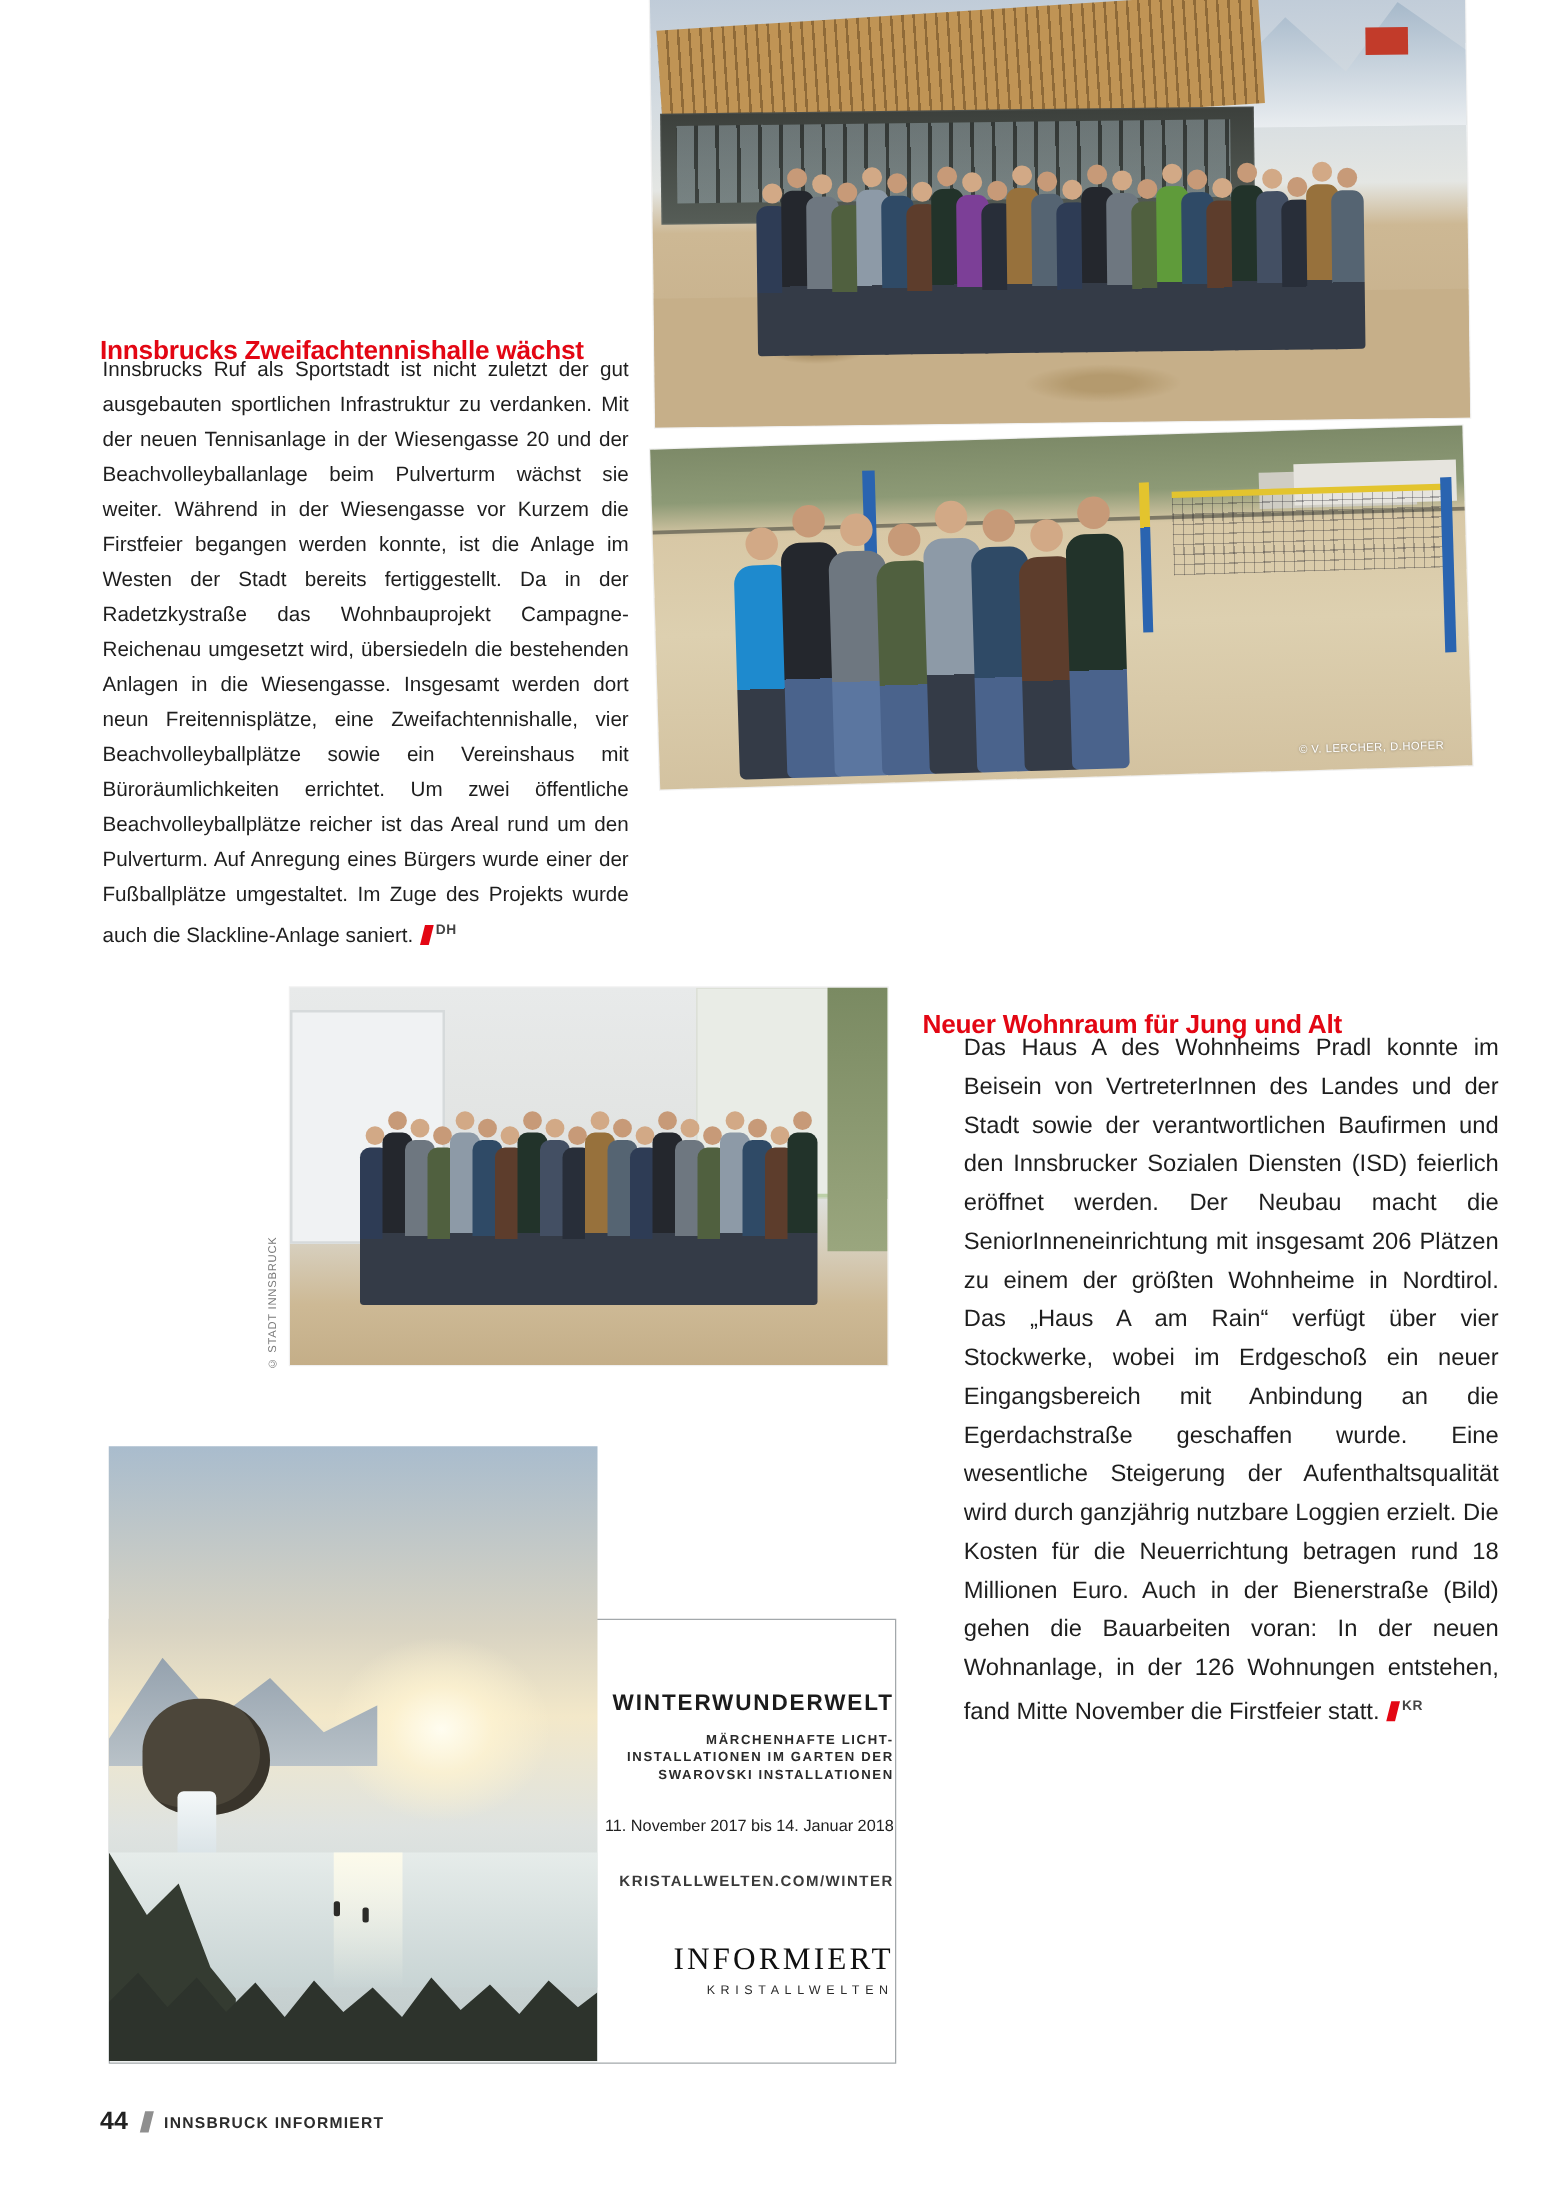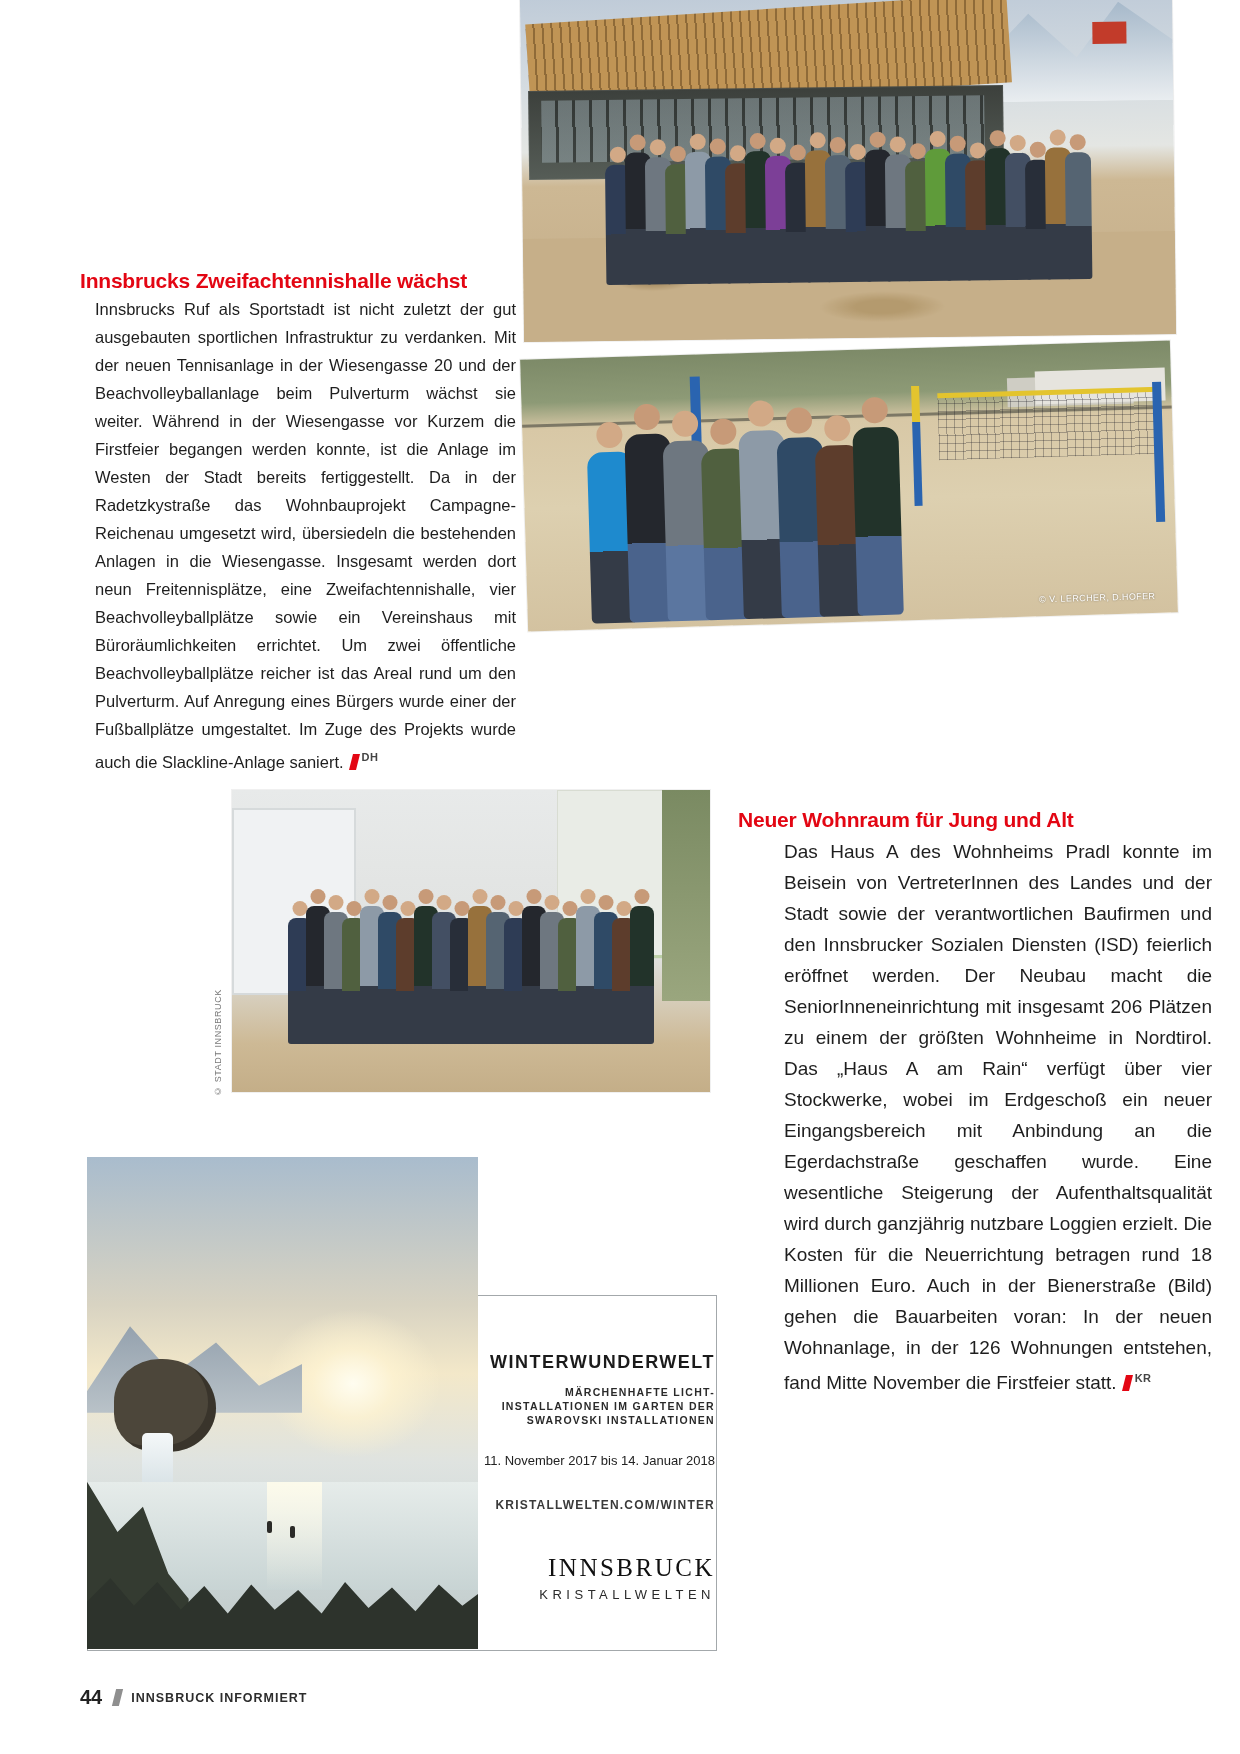--- a/index.html
+++ b/index.html
@@ -4,21 +4,21 @@
 <style>
   html,body{margin:0;padding:0;background:#ffffff;}
   #page{position:relative;width:1240px;height:1754px;background:#fff;overflow:hidden;
         font-family:"Liberation Sans",sans-serif;color:#1e1e1e;}
   .abs{position:absolute;}
 
   
   #page-title{left:76px;top:102px;font-size:63px;font-weight:700;font-style:italic;
               color:#7d7d7d;letter-spacing:-2px;}
   .article-heading{font-size:21px;font-weight:700;color:#e30613;letter-spacing:-0.2px;}
-  .article-body{text-align:justify;hyphens:auto;-webkit-hyphens:auto;margin:15px;}
+  .article-body{text-align:justify;hyphens:auto;-webkit-hyphens:auto;margin:2px;}
   #article1-heading{left:80px;top:252px;width:421px;}
   #article1-body{left:80px;top:280px;width:421px;font-size:16.5px;line-height:28px;max-height:520px;overflow:hidden;}
   #article2-heading{left:738px;top:791px;width:428px;}
   #article2-body{left:769px;top:821px;width:428px;font-size:19px;line-height:31px;max-height:660px;overflow:hidden;}
   .end-mark{display:inline-block;width:7px;height:16px;background:#e30613;
             transform:skewX(-14deg);margin:0 4px -2px 7px;}
   .author-initials{font-size:11px;font-weight:700;color:#444;vertical-align:super;letter-spacing:0.5px;}
 
   
   .photo{position:absolute;overflow:hidden;box-shadow:0 0 0 1px rgba(0,0,0,0.06);}
@@ -120,21 +120,21 @@
           clip-path:polygon(0 40%,6% 10%,12% 45%,18% 15%,24% 50%,30% 20%,36% 55%,42% 18%,48% 50%,54% 25%,60% 55%,66% 15%,72% 48%,78% 22%,84% 52%,90% 18%,96% 45%,100% 30%,100% 100%,0 100%);}
   #ad-image .frost-left{left:0;bottom:0;width:26%;height:34%;background:#343b31;
           clip-path:polygon(0 0,30% 30%,55% 15%,80% 55%,100% 70%,100% 100%,0 100%);}
   #ad-text{left:479px;top:1296px;width:236px;height:352px;text-align:right;box-sizing:border-box;padding-top:56px;}
   #ad-title{font-size:18px;font-weight:700;letter-spacing:1.5px;color:#1b1b1b;margin:0;}
   .ad-subtitle-line{font-size:10.5px;font-weight:700;letter-spacing:1.3px;line-height:14px;color:#2a2a2a;}
   #ad-subtitle{margin-top:12px;}
   #ad-dates{margin-top:26px;font-size:13px;color:#222;}
   #ad-url{margin-top:30px;font-size:12px;font-weight:700;letter-spacing:1.2px;color:#3a3a3a;}
   #ad-brand{margin-top:42px;font-family:"Liberation Serif",serif;font-size:25px;letter-spacing:2.5px;color:#101010;}
-  #ad-brand-sub{margin-top:5px;font-size:13px;letter-spacing:4.5px;color:#2a2a2a;padding-left:22px;}
+  #ad-brand-sub{margin-top:5px;font-size:10px;letter-spacing:4.5px;color:#2a2a2a;padding-left:22px;}
 
   
   #footer{left:80px;top:1686px;display:flex;align-items:center;}
   #footer-page-number{font-size:20px;font-weight:700;color:#222;}
   #footer-mark{display:inline-block;width:7px;height:17px;background:#8f8f8f;
           transform:skewX(-14deg);margin:0 10px 0 12px;}
   #footer-brand{font-size:12.5px;font-weight:700;letter-spacing:1px;color:#2c2c2c;}
 </style>
 </head>
 <body>
@@ -247,21 +247,21 @@
   </div>
   <div class="abs" id="ad-text">
     <h3 id="ad-title">WINTERWUNDERWELT</h3>
     <div id="ad-subtitle">
       <div class="ad-subtitle-line">MÄRCHENHAFTE LICHT-</div>
       <div class="ad-subtitle-line">INSTALLATIONEN IM GARTEN DER</div>
       <div class="ad-subtitle-line">SWAROVSKI INSTALLATIONEN</div>
     </div>
     <div id="ad-dates">11. November 2017 bis 14. Januar 2018</div>
     <div id="ad-url">KRISTALLWELTEN.COM/WINTER</div>
-    <div id="ad-brand">INNSBRUCK</div>
+    <div id="ad-brand">INFORMIERT</div>
     <div id="ad-brand-sub">KRISTALLWELTEN</div>
   </div>
 
   <div class="abs" id="footer">
     <span id="footer-page-number">44</span>
     <span id="footer-mark"></span>
     <span id="footer-brand">INNSBRUCK INFORMIERT</span>
   </div>
 
 </div>

